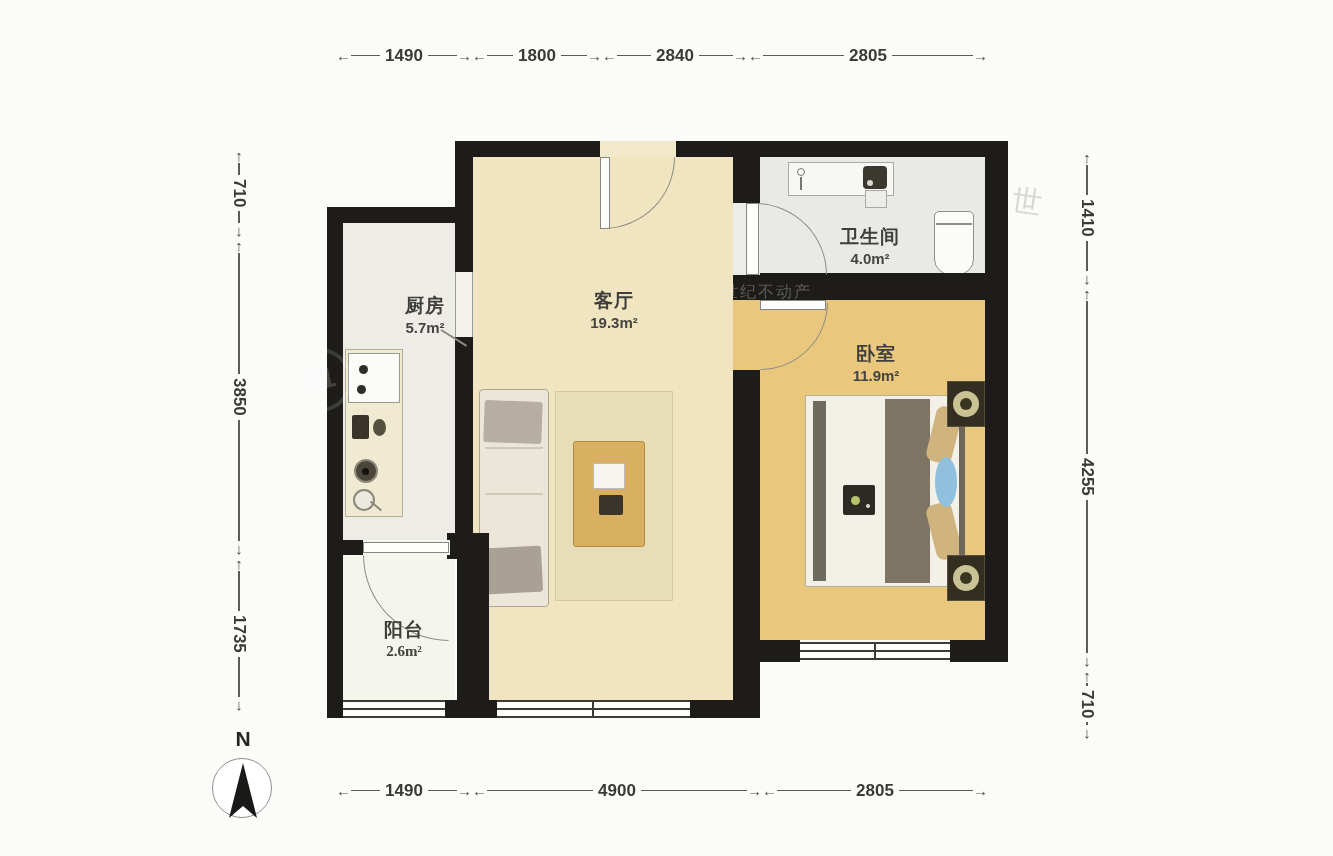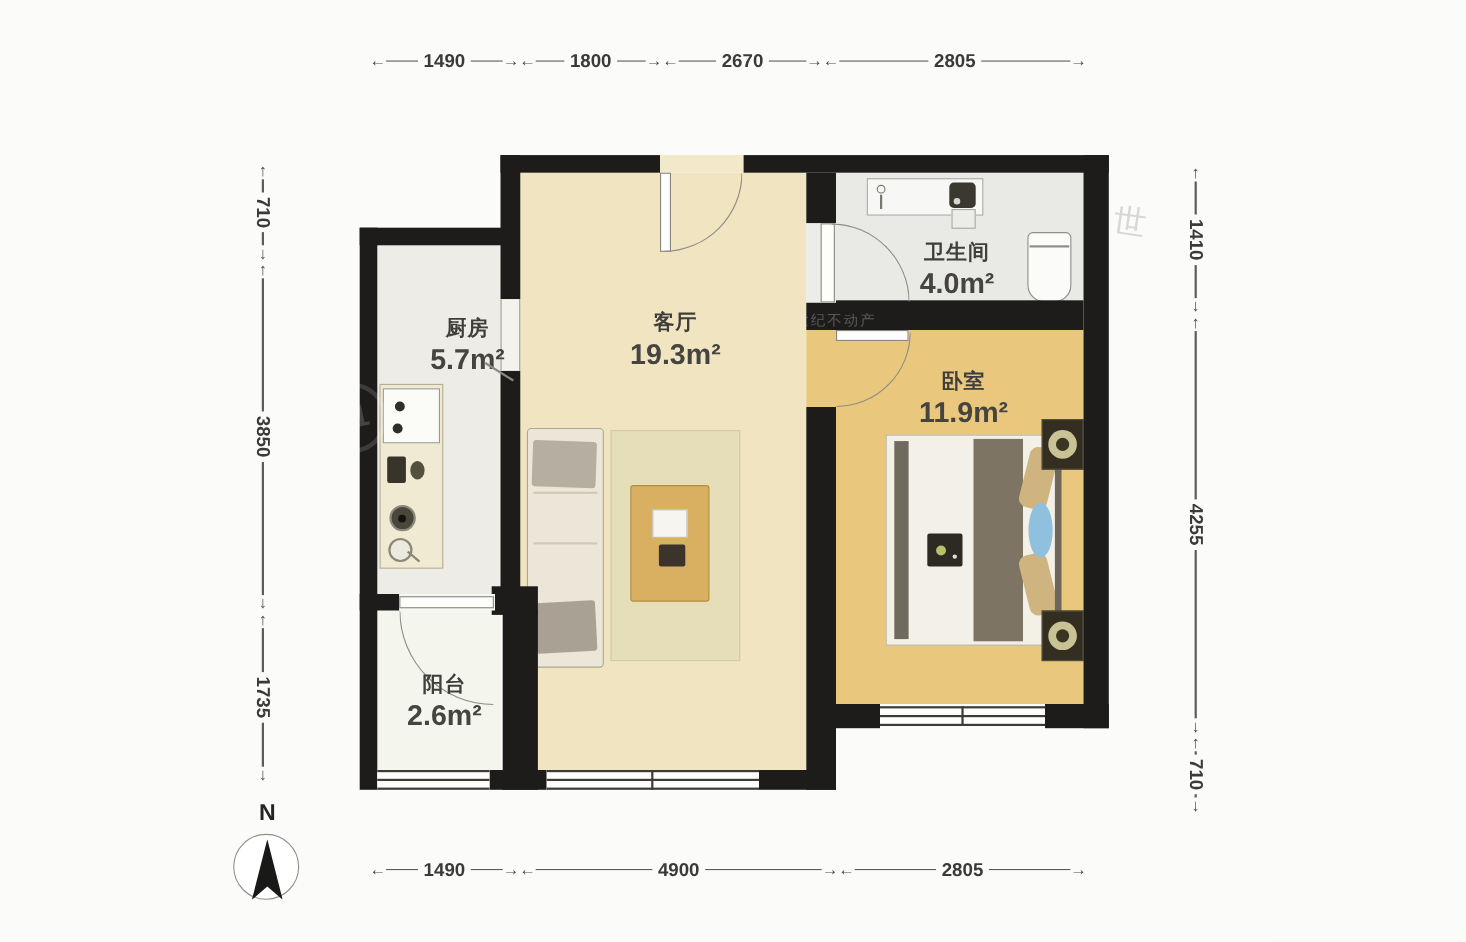--- a/index.html
+++ b/index.html
@@ -14,42 +14,42 @@
   .leaf{position:absolute;z-index:5;background:#fdfdfb;border:1.2px solid #87867e;box-sizing:border-box;}
   .arc{position:absolute;z-index:5;border:1.6px solid #8d8c84;border-color:transparent;box-sizing:border-box;}
   .arc-br{border-right-color:#8d8c84;border-bottom-color:#8d8c84;border-radius:0 0 100% 0;}
   .arc-tr{border-top-color:#8d8c84;border-right-color:#8d8c84;border-radius:0 100% 0 0;}
   .arc-bl{border-left-color:#8d8c84;border-bottom-color:#8d8c84;border-radius:0 0 0 100%;}
   .winh{position:absolute;z-index:5;background:#fefefc;border-top:2px solid #3c3b36;border-bottom:2px solid #3c3b36;box-sizing:border-box;}
   .winh::after{content:"";position:absolute;left:0;right:0;top:50%;height:1.5px;margin-top:-1px;background:#3c3b36;}
   .wtick{position:absolute;z-index:6;width:2px;background:#3c3b36;}
   .rlabel{position:absolute;z-index:7;transform:translate(-50%,-50%);text-align:center;color:#3f3e3a;white-space:nowrap;}
   .rname{font-size:19px;font-weight:700;letter-spacing:1px;}
-  .rarea{font-size:26px;font-weight:600;color:#454440;text-align:right;}
+  .rarea{font-size:15px;font-weight:600;color:#454440;}
   
   .dimh,.dimv{position:absolute;display:flex;align-items:center;color:#3a3a38;
        font-size:17px;font-weight:600;z-index:8;}
   .dimh .ln{flex:1;height:1.5px;background:#5c5c58;min-width:3px;}
   .dimv{flex-direction:column;width:26px;}
   .dimv .ln{flex:1;width:1.5px;background:#5c5c58;min-height:3px;}
   .nm{padding:0 5px;line-height:1;}
   .dimv .nm{padding:4px 0;writing-mode:vertical-rl;}
   .ar{font-size:15px;line-height:1;color:#4b4b47;}
   
   #compass{position:absolute;left:203px;top:727px;width:80px;height:100px;z-index:8;}
   #compass .nlab{position:absolute;left:0;right:0;top:0;text-align:center;font-size:21px;font-weight:700;color:#242422;}
   #compass .ring{position:absolute;left:9px;top:31px;width:60px;height:60px;border:1.6px solid #8f8f8a;border-radius:50%;background:#fff;box-sizing:border-box;}
   #compass .needle{position:absolute;left:26px;top:36px;width:28px;height:55px;background:#191918;
       clip-path:polygon(50% 0,100% 100%,50% 78%,0 100%);}
   
   .wm{position:absolute;z-index:9;pointer-events:none;}
   .wm21{left:288px;top:348px;width:56px;height:56px;border:4px solid rgba(255,255,255,.14);border-radius:50%;
         color:rgba(255,255,255,.18);font-size:28px;font-weight:700;display:flex;align-items:center;justify-content:center;transform:rotate(-12deg);}
   .wmshi{left:1012px;top:182px;font-size:30px;color:rgba(140,140,138,.32);transform:rotate(8deg);}
-  .wmwall{left:722px;top:282px;font-size:13px;color:rgba(230,230,225,.30);letter-spacing:2px;}
+  .wmwall{left:722px;top:282px;font-size:16px;color:rgba(230,230,225,.30);letter-spacing:2px;}
   .dot{position:absolute;border-radius:50%;}
   .lead{position:absolute;z-index:7;height:1.5px;background:#8a8a82;}
 </style>
 </head>
 <body>
 
 <div class="page">
 
   <div id="plan">
 
@@ -156,21 +156,21 @@
       <div class="rarea">19.3m²</div>
     </div>
     <div class="rlabel" style="left:543px;top:104px;">
       <div class="rname">卫生间</div>
       <div class="rarea">4.0m²</div>
     </div>
     <div class="rlabel" style="left:549px;top:221px;">
       <div class="rname">卧室</div>
       <div class="rarea">11.9m²</div>
     </div>
-    <div class="rlabel" style="left:77px;top:497px;">
+    <div class="rlabel" style="left:77px;top:497px;font-family:Liberation Serif, serif;">
       <div class="rname">阳台</div>
       <div class="rarea">2.6m²</div>
     </div>
   </div>
 
   <div class="dimh" style="left:336px;top:47px;width:136px;">
     <span class="ar">←</span>
       <span class="ln"></span>
     <span class="nm">1490</span>
     <span class="ln"></span>
@@ -179,21 +179,21 @@
   <div class="dimh" style="left:472px;top:47px;width:130px;">
     <span class="ar">←</span>
       <span class="ln"></span>
     <span class="nm">1800</span>
     <span class="ln"></span>
       <span class="ar">→</span>
   </div>
   <div class="dimh" style="left:602px;top:47px;width:146px;">
     <span class="ar">←</span>
       <span class="ln"></span>
-    <span class="nm">2670</span>
+    <span class="nm">2840</span>
     <span class="ln"></span>
       <span class="ar">→</span>
   </div>
   <div class="dimh" style="left:748px;top:47px;width:240px;">
     <span class="ar">←</span>
       <span class="ln"></span>
     <span class="nm">2805</span>
     <span class="ln"></span>
       <span class="ar">→</span>
   </div>

